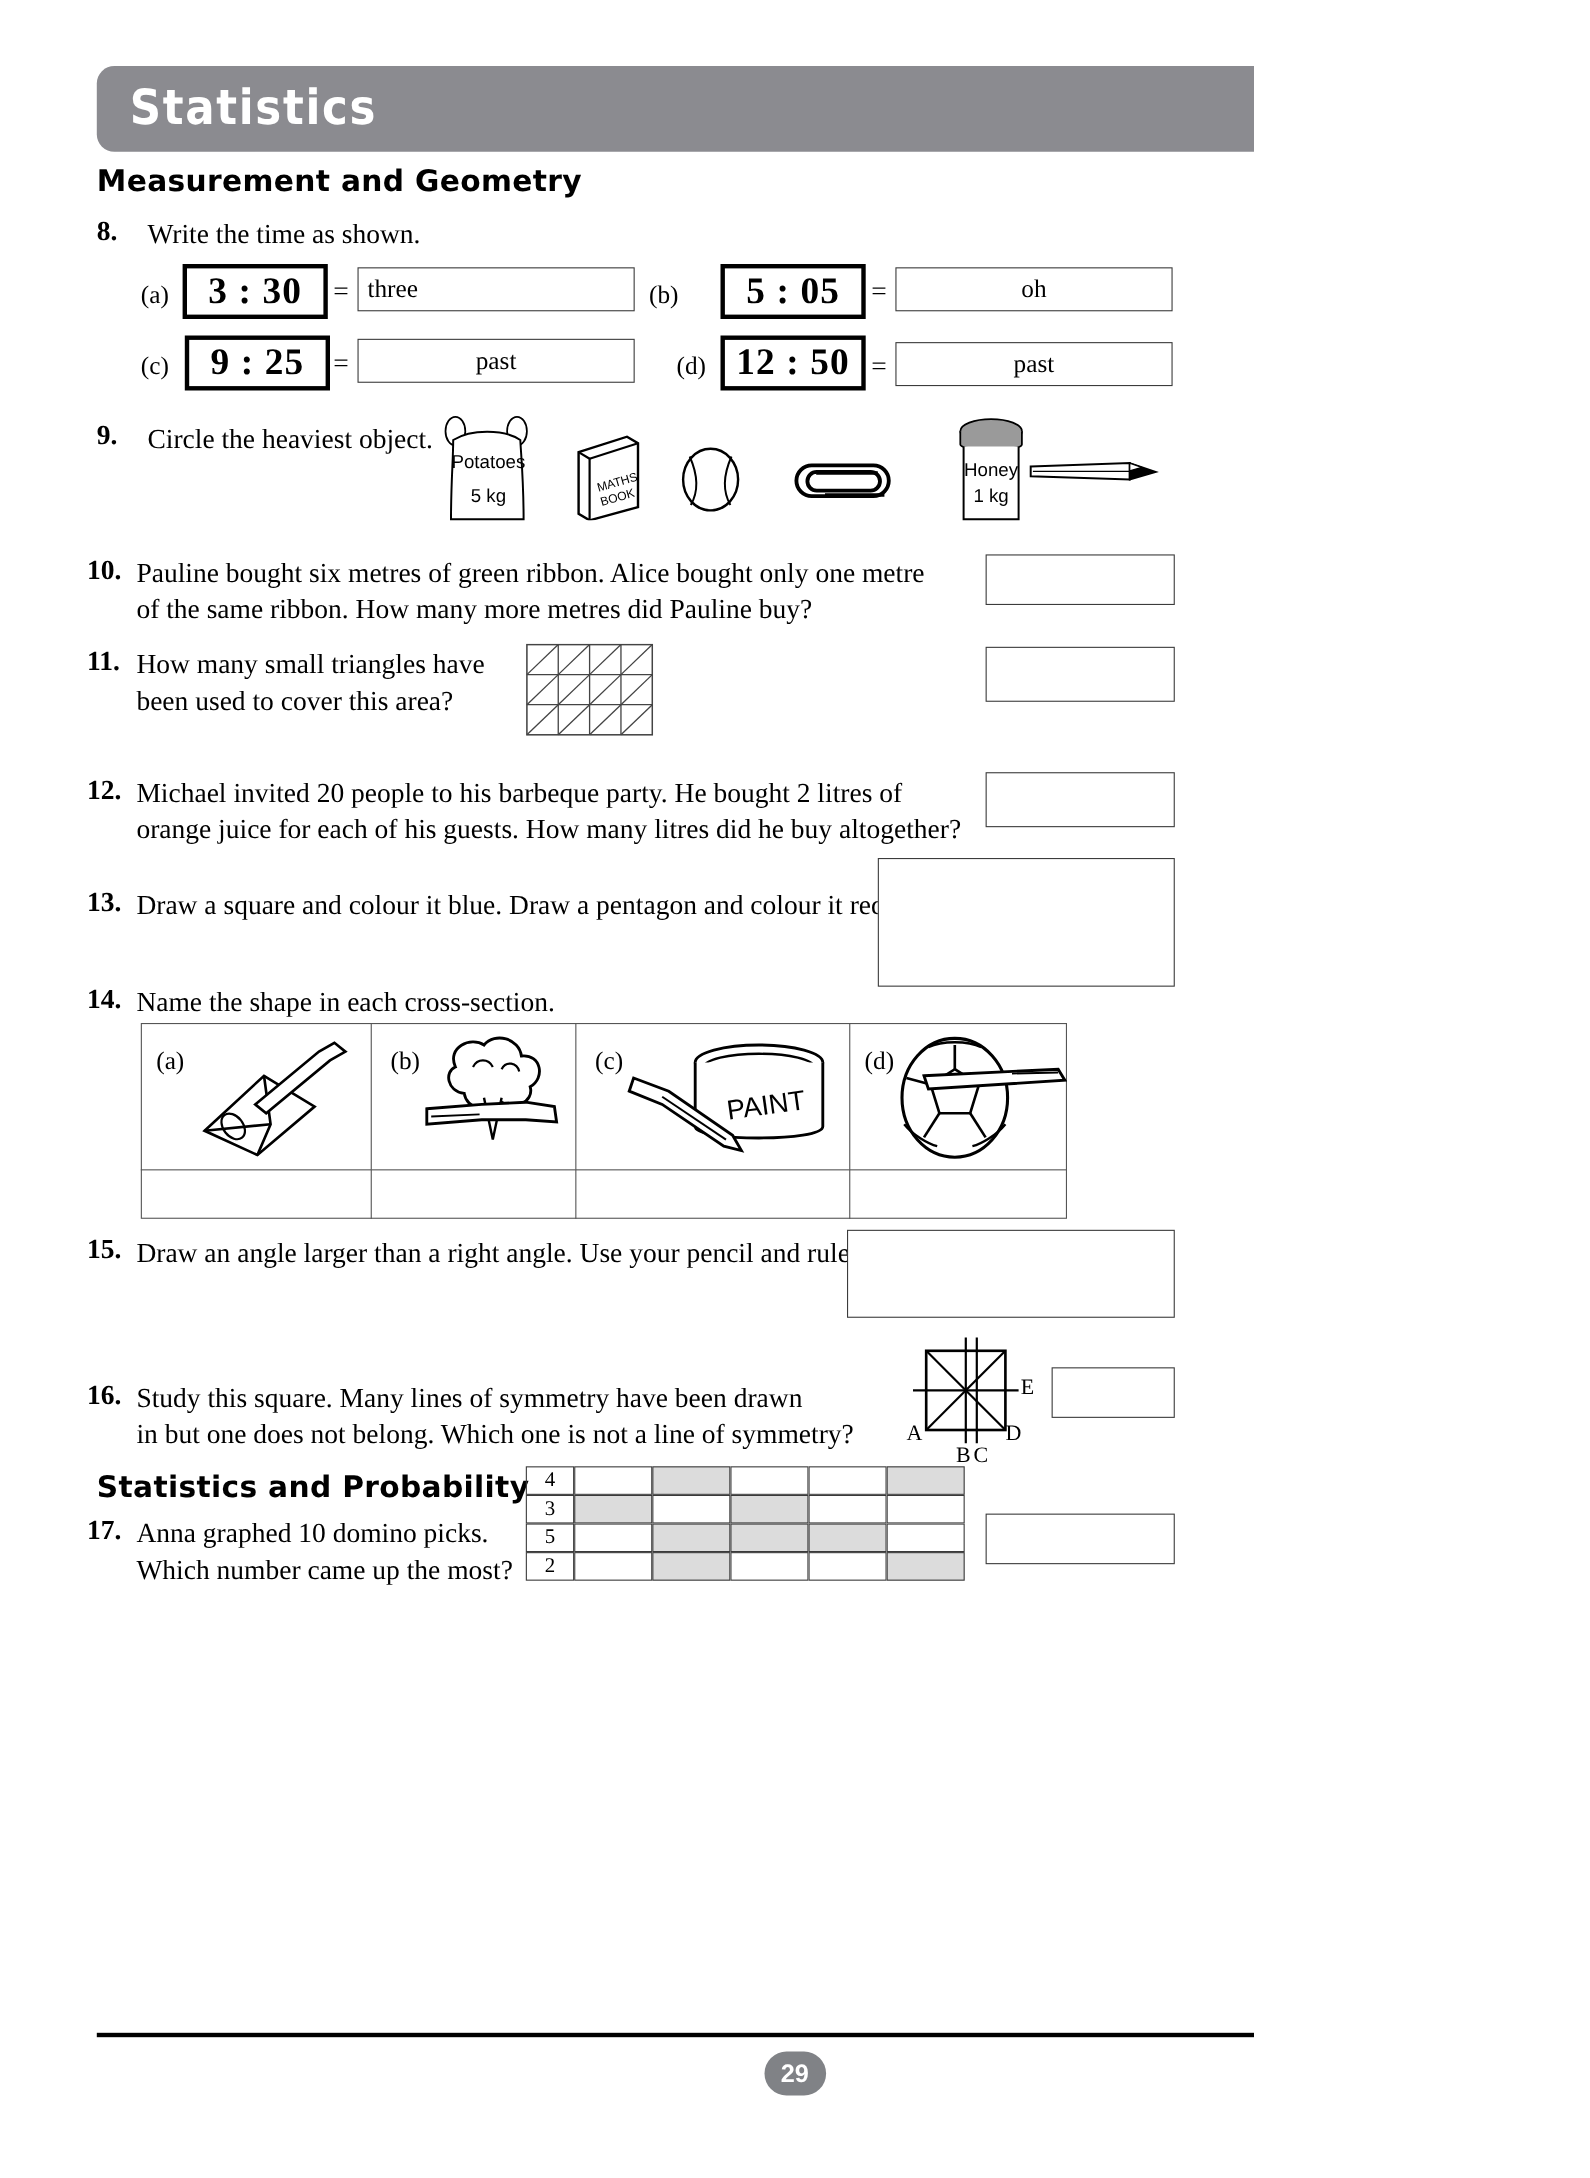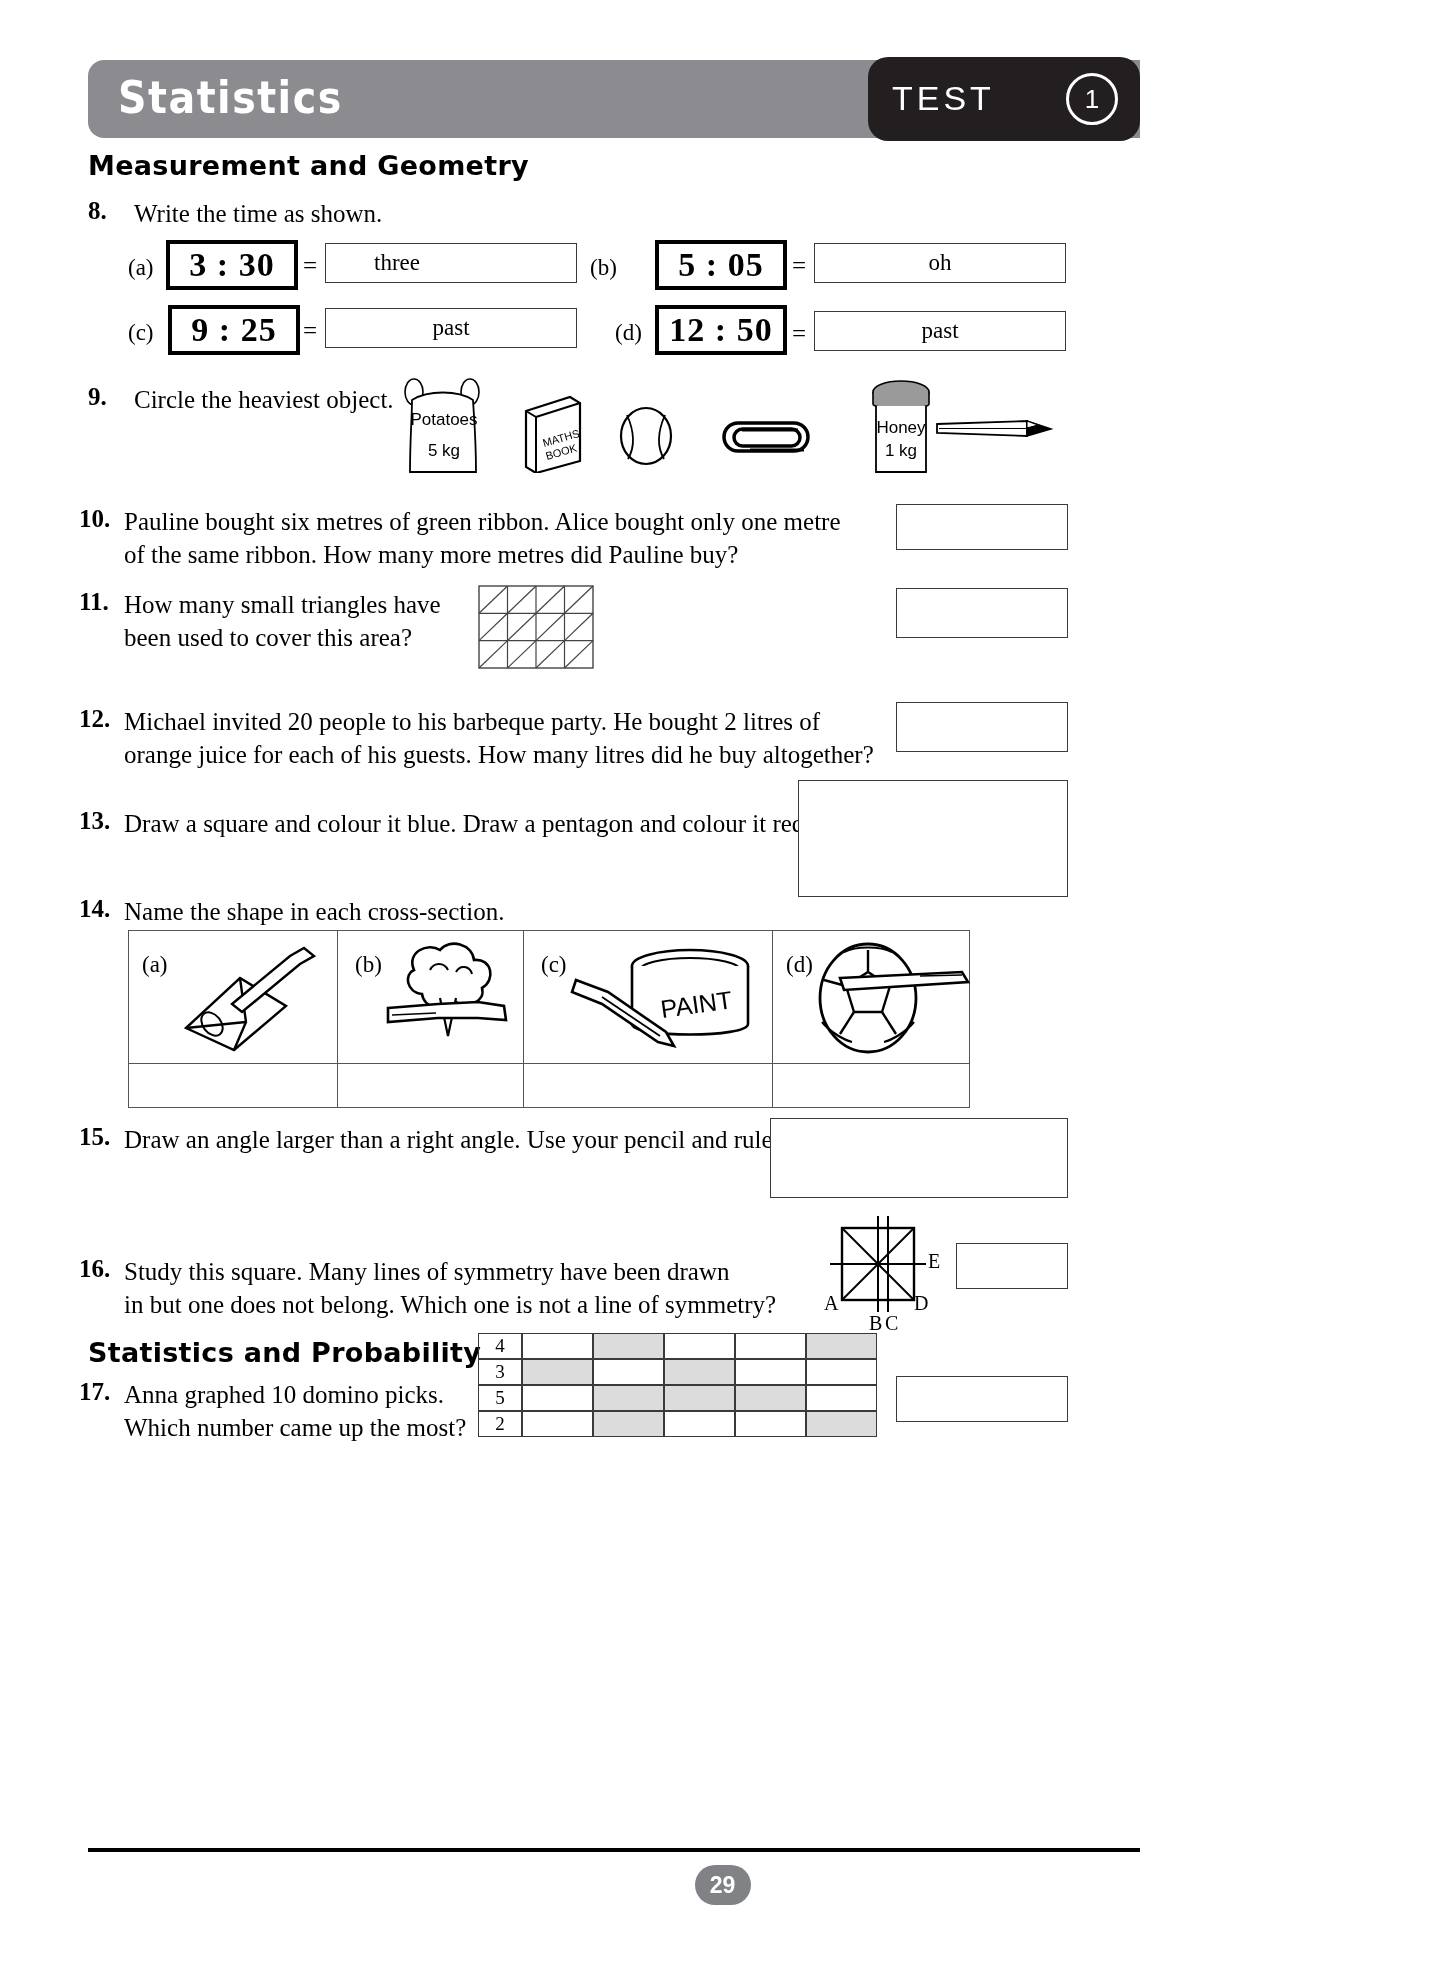--- a/index.html
+++ b/index.html
@@ -20,21 +20,21 @@
   .sechead{position:absolute;font-family:"DejaVu Sans",sans-serif;font-weight:700;font-size:27px;letter-spacing:.3px;}
 
   
   .qnum{position:absolute;font-weight:700;font-size:25px;font-family:"Liberation Serif",serif;}
   .qtext{position:absolute;font-size:25px;line-height:33px;font-family:"Liberation Serif",serif;}
   .lbl{position:absolute;font-size:23px;font-family:"Liberation Serif",serif;}
 
   
   .abox{position:absolute;border:1.5px solid #3b3b3b;background:#fff;}
   .abox span{display:flex;width:100%;height:100%;align-items:center;justify-content:center;font-size:23px;}
-  .abox.left span{justify-content:flex-start;padding-left:8px;box-sizing:border-box;margin-left:40px;}
+  .abox.left span{justify-content:flex-start;padding-left:8px;box-sizing:border-box;}
 
   
   .clock{position:absolute;border:4px solid #000;background:#fff;display:flex;align-items:center;justify-content:center;
     font-family:"Liberation Serif",serif;font-weight:700;font-size:34px;letter-spacing:1px;}
   .eq{position:absolute;font-size:25px;}
 
   
   .tbl{position:absolute;border:1.5px solid #555;box-sizing:border-box;}
   .tcell{position:absolute;border-right:1.5px solid #555;box-sizing:border-box;}
   .trow2{position:absolute;border-top:1.5px solid #555;box-sizing:border-box;}
@@ -52,24 +52,20 @@
   svg{display:block;}
   .svgwrap{position:absolute;}
 </style>
 </head>
 <body>
 
 <div class="page">
 
   <div class="banner">
     <div class="banner-title">Statistics</div>
-  </div>
-  <div class="testbadge">
-    <div class="tlabel">TEST</div>
-    <div class="tnum">1</div>
   </div>
 
   <div class="sechead" style="left:88px;top:150px;">Measurement and Geometry</div>
 
   <div class="qnum" style="left:88px;top:197px;">8.</div>
   <div class="qtext" style="left:134px;top:197px;">Write the time as shown.</div>
 
   <div class="lbl" style="left:128px;top:255px;">(a)</div>
   <div class="clock" style="left:166px;top:240px;width:124px;height:42px;">3 : 30</div>
   <div class="eq" style="left:303px;top:252px;">=</div>

